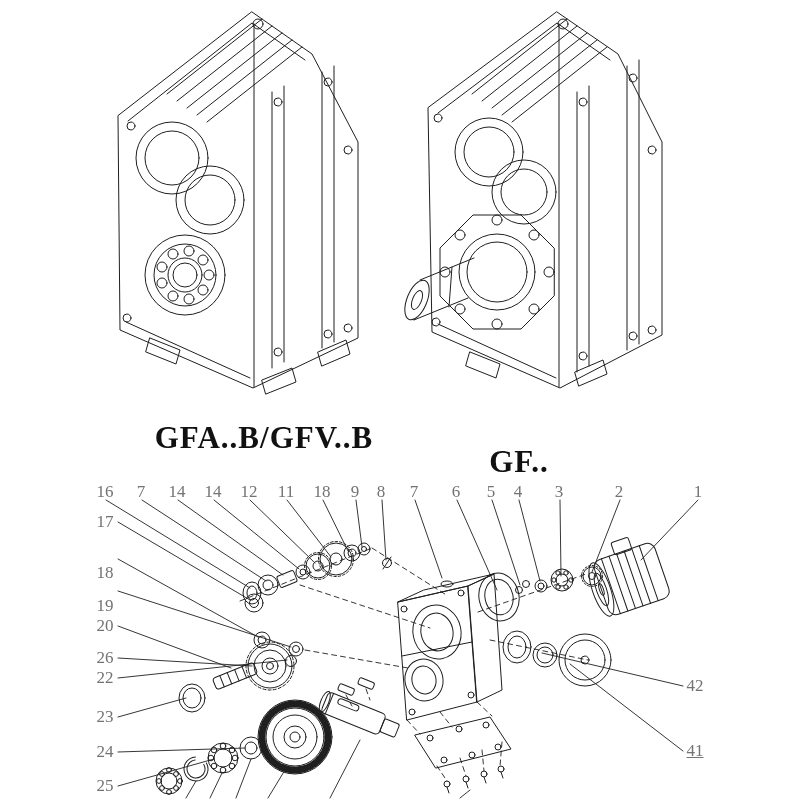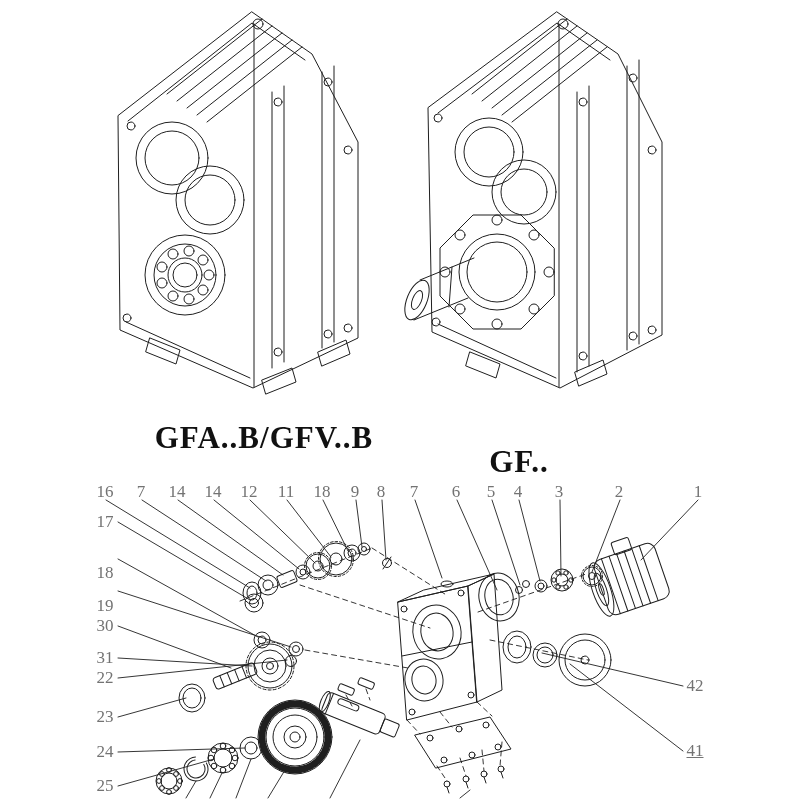--- a/index.html
+++ b/index.html
@@ -418,22 +418,22 @@
   <span class="callout" style="left:456px;top:492px;">6</span>
   <span class="callout" style="left:491px;top:492px;">5</span>
   <span class="callout" style="left:518px;top:492px;">4</span>
   <span class="callout" style="left:559px;top:492px;">3</span>
   <span class="callout" style="left:619px;top:492px;">2</span>
   <span class="callout" style="left:698px;top:492px;">1</span>
 
   <span class="callout" style="left:105px;top:522px;">17</span>
   <span class="callout" style="left:105px;top:573px;">18</span>
   <span class="callout" style="left:105px;top:606px;">19</span>
-  <span class="callout" style="left:105px;top:626px;">30</span>
-  <span class="callout" style="left:105px;top:658px;">31</span>
+  <span class="callout" style="left:105px;top:626px;">20</span>
+  <span class="callout" style="left:105px;top:658px;">26</span>
   <span class="callout" style="left:105px;top:678px;font-family:Liberation Serif, serif;">22</span>
   <span class="callout" style="left:105px;top:717px;">23</span>
   <span class="callout" style="left:105px;top:752px;">24</span>
   <span class="callout" style="left:105px;top:786px;">25</span>
 
   <span class="callout" style="left:695px;top:686px;">42</span>
   <span class="callout" style="left:695px;top:751px;text-decoration:underline;">41</span>
 
 </div>
 

